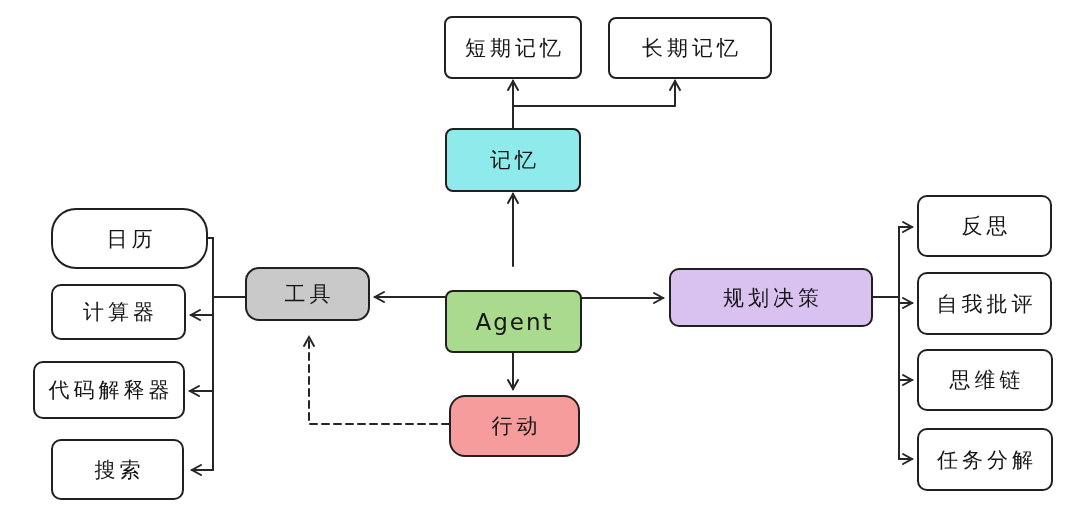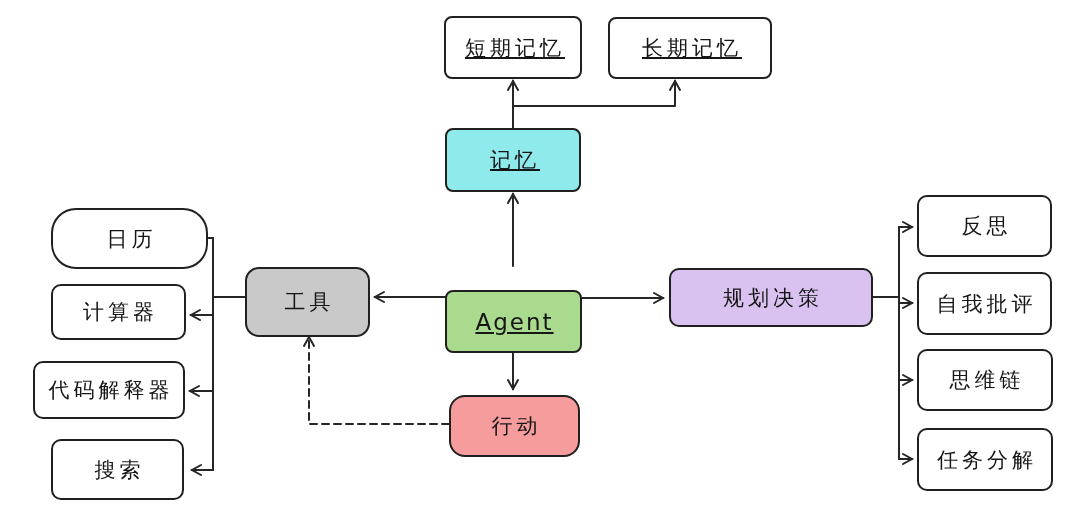--- a/index.html
+++ b/index.html
@@ -24,21 +24,21 @@
     border-radius: 10px;
     display: flex;
     align-items: center;
     justify-content: center;
     font-size: 21px;
     color: #161616;
     letter-spacing: 4px;
     text-indent: 4px;
     white-space: nowrap;
   }
-  .node.r8  { border-radius: 8px; text-decoration: underline; }
+  .node.r8  { border-radius: 8px; }
   .node.r14 { border-radius: 14px; }
   .node.r16 { border-radius: 16px; }
   .node.agent-node { font-size: 23px; letter-spacing: 2px; text-indent: 2px; }
 </style>
 </head>
 <body>
 
 <div class="stage">
 
   <svg class="wires" viewBox="0 0 1080 512" xmlns="http://www.w3.org/2000/svg">
@@ -91,21 +91,21 @@
   </div>
 
   <div class="node r8 agent-node" style="left: 445px; top: 266px; width: 137px; height: 63px; background-color: rgb(169, 218, 142); margin-top: 24px;">
     <span>Agent</span>
   </div>
 
   <div class="node r16" style="left: 449px; top: 395px; width: 131px; height: 62px; background-color: rgb(246, 156, 156);">
     <span>行动</span>
   </div>
 
-  <div class="node r14" style="left: 245px; top: 267px; width: 125px; height: 70px; background-color: rgb(201, 201, 201);">
+  <div class="node r14" style="left: 245px; top: 267px; width: 125px; height: 54px; background-color: rgb(201, 201, 201);">
     <span>工具</span>
   </div>
 
   <div class="node" style="left: 669px; top: 268px; width: 204px; height: 59px; background-color: rgb(217, 194, 240);">
     <span>规划决策</span>
   </div>
 
   <div class="node" style="left:51px; top:208px; width:157px; height:61px;border-radius:25px;">
     <span>日历</span>
   </div>

